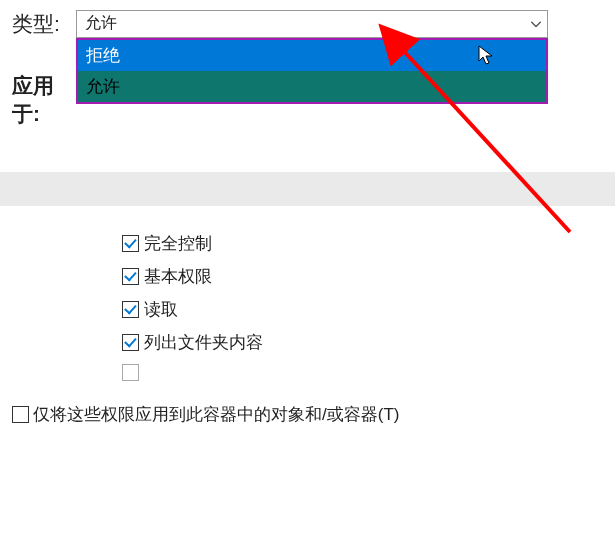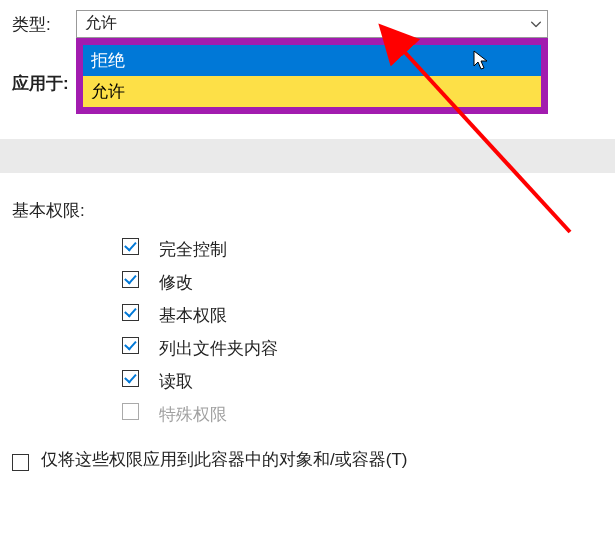--- a/index.html
+++ b/index.html
@@ -20,21 +20,21 @@
       padding: 10px 12px 0 12px;
     }
     .form-row {
       display: flex;
       align-items: center;
       margin-bottom: 6px;
     }
     .form-label {
       width: 64px;
       color: #222;
-      font-size: 17px;
+      font-size: 21px;
     }
     .dropdown-container {
       position: relative;
       flex: 1;
       max-width: 472px;
     }
     .dropdown {
       width: 100%;
       height: 28px;
       border: 1px solid #999;
@@ -52,22 +52,22 @@
       transform: translateY(-50%);
       color: #555;
       font-size: 10px;
       pointer-events: none;
     }
     .dropdown-list {
       position: absolute;
       top: 100%;
       left: 0;
       right: 0;
-      border: 7px solid #a21caf;
-      background: #fde047;
+      border: 2px solid #a21caf;
+      background: #0f766e;
       z-index: 10;
     }
     .dropdown-option {
       padding: 4px 8px;
       font-size: 17px;
       cursor: pointer;
     }
     .dropdown-option.highlighted {
       background: #0078d7;
       color: #fff;
@@ -93,23 +93,23 @@
     .section-title {
       font-size: 17px;
       color: #222;
       margin-bottom: 16px;
     }
     .perm-list {
       margin-left: 110px;
     }
     .perm-item {
       display: flex;
-      align-items: flex-start;
+      align-items: center;
       margin-bottom: 10px;
-      gap: 20px;
+      gap: 5px;
     }
     .checkbox {
       width: 17px;
       height: 17px;
       border: 1.5px solid #333;
       display: inline-flex;
       align-items: center;
       justify-content: center;
       background: #fff;
       flex-shrink: 0;
@@ -131,22 +131,22 @@
       color: #222;
     }
     .perm-label.disabled {
       color: #a0a0a0;
     }
 
     .bottom-checkbox {
       margin-top: 22px;
       margin-left: 12px;
       display: flex;
-      align-items: flex-end;
-      gap: 12px;
+      align-items: center;
+      gap: 4px;
     }
 
     .annotation-arrow {
       position: absolute;
       top: 22px;
       left: 370px;
       pointer-events: none;
       z-index: 15;
     }
   </style>
@@ -184,53 +184,47 @@
 
   <div class="form-row" style="margin-top:34px;">
     <div class="form-label" style="padding-top:0;font-weight:bold;">应用于:</div>
   </div>
 
 </div>
 
 <div class="gray-band"></div>
 
 <div class="permissions-section">
-  <div class="section-title">基本权限:</div>
 
   <div class="perm-list">
 
     <div class="perm-item">
       <span class="checkbox checked"></span>
       <span class="perm-label">完全控制</span>
     </div>
 
-    <div class="perm-item">
-      <span class="checkbox checked"></span>
-      <span class="perm-label">修改</span>
-    </div>
 
     <div class="perm-item">
       <span class="checkbox checked"></span>
       <span class="perm-label">基本权限</span>
     </div>
 
     <div class="perm-item">
       <span class="checkbox checked"></span>
+      <span class="perm-label">读取</span>
+    </div>
+
+    <div class="perm-item">
+      <span class="checkbox checked"></span>
       <span class="perm-label">列出文件夹内容</span>
     </div>
 
-    <div class="perm-item">
-      <span class="checkbox checked"></span>
-      <span class="perm-label">读取</span>
-    </div>
-
 
     <div class="perm-item">
       <span class="checkbox disabled"></span>
-      <span class="perm-label disabled">特殊权限</span>
     </div>
 
   </div>
 </div>
 
 <div class="bottom-checkbox">
   <span class="checkbox"></span>
   <span class="perm-label">仅将这些权限应用到此容器中的对象和/或容器(T)</span>
 </div>
 

